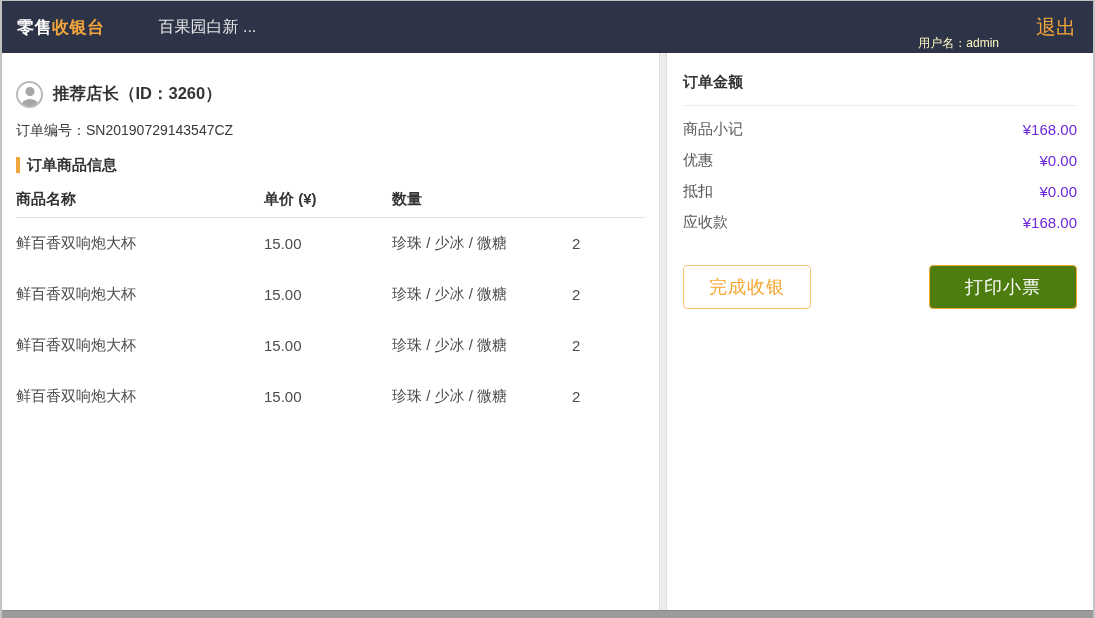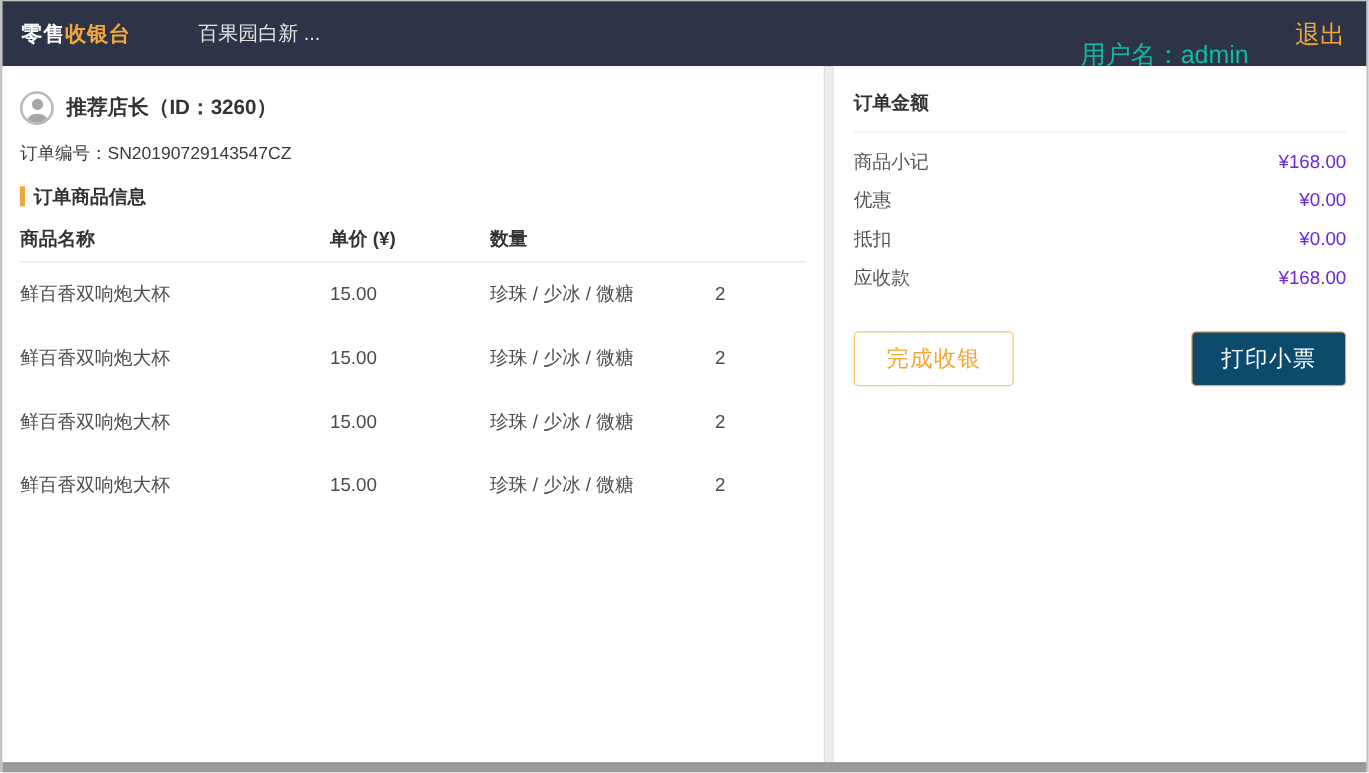--- a/index.html
+++ b/index.html
@@ -29,38 +29,38 @@
   .brand { font-size: 17px; font-weight: bold; letter-spacing: .5px; }
   .brand .white { color: #ffffff; }
   .brand .orange { color: #f2a53c; }
   .store-tab {
     margin-left: 43px;
     font-size: 16px;
     color: #e2e2e2;
     cursor: pointer;
   }
   .header-spacer { flex: 1; }
-  .user-name { font-size: 20px; color: #14b8a6; margin-top: 32px; }
+  .user-name { font-size: 12px; color: #fef9c3; margin-top: 32px; }
   .logout {
     margin-left: 26px; margin-right: 2px;
     font-size: 20px; color: #f2a53c;
     cursor: pointer; text-decoration: none;
   }
   
   .content {
     flex: 1;
     display: flex;
     background: #ececec;
     min-height: 0;
   }
   .panel { background: #ffffff; }
   .left-panel {
     flex: 1;
     border-right: 1px solid #dddddd;
-    padding: 0 14px;
+    padding: 8px 14px;
     overflow: hidden;
   }
   .right-panel {
     width: 427px; flex: 0 0 427px;
     margin-left: 6px;
     border-left: 1px solid #dddddd;
     padding: 0 16px;
     overflow: hidden;
   }
   
@@ -157,22 +157,22 @@
     cursor: pointer;
     letter-spacing: 1px;
   }
   .btn-outline {
     width: 128px;
     background: #ffffff;
     border: 1px solid #f8c476;
     color: #f5a632;
   }
   .btn-filled {
-    width: 124px;
-    background: #0c4a6e;
+    width: 148px;
+    background: #4d7c0f;
     border: 1px solid #f7a73a;
     color: #ffffff;
   }
   
   .bottom-bar {
     flex: 0 0 8px; height: 8px;
     background: #9b9b9b;
     border-top: 1px solid #8a8a8a;
   }
 </style>

